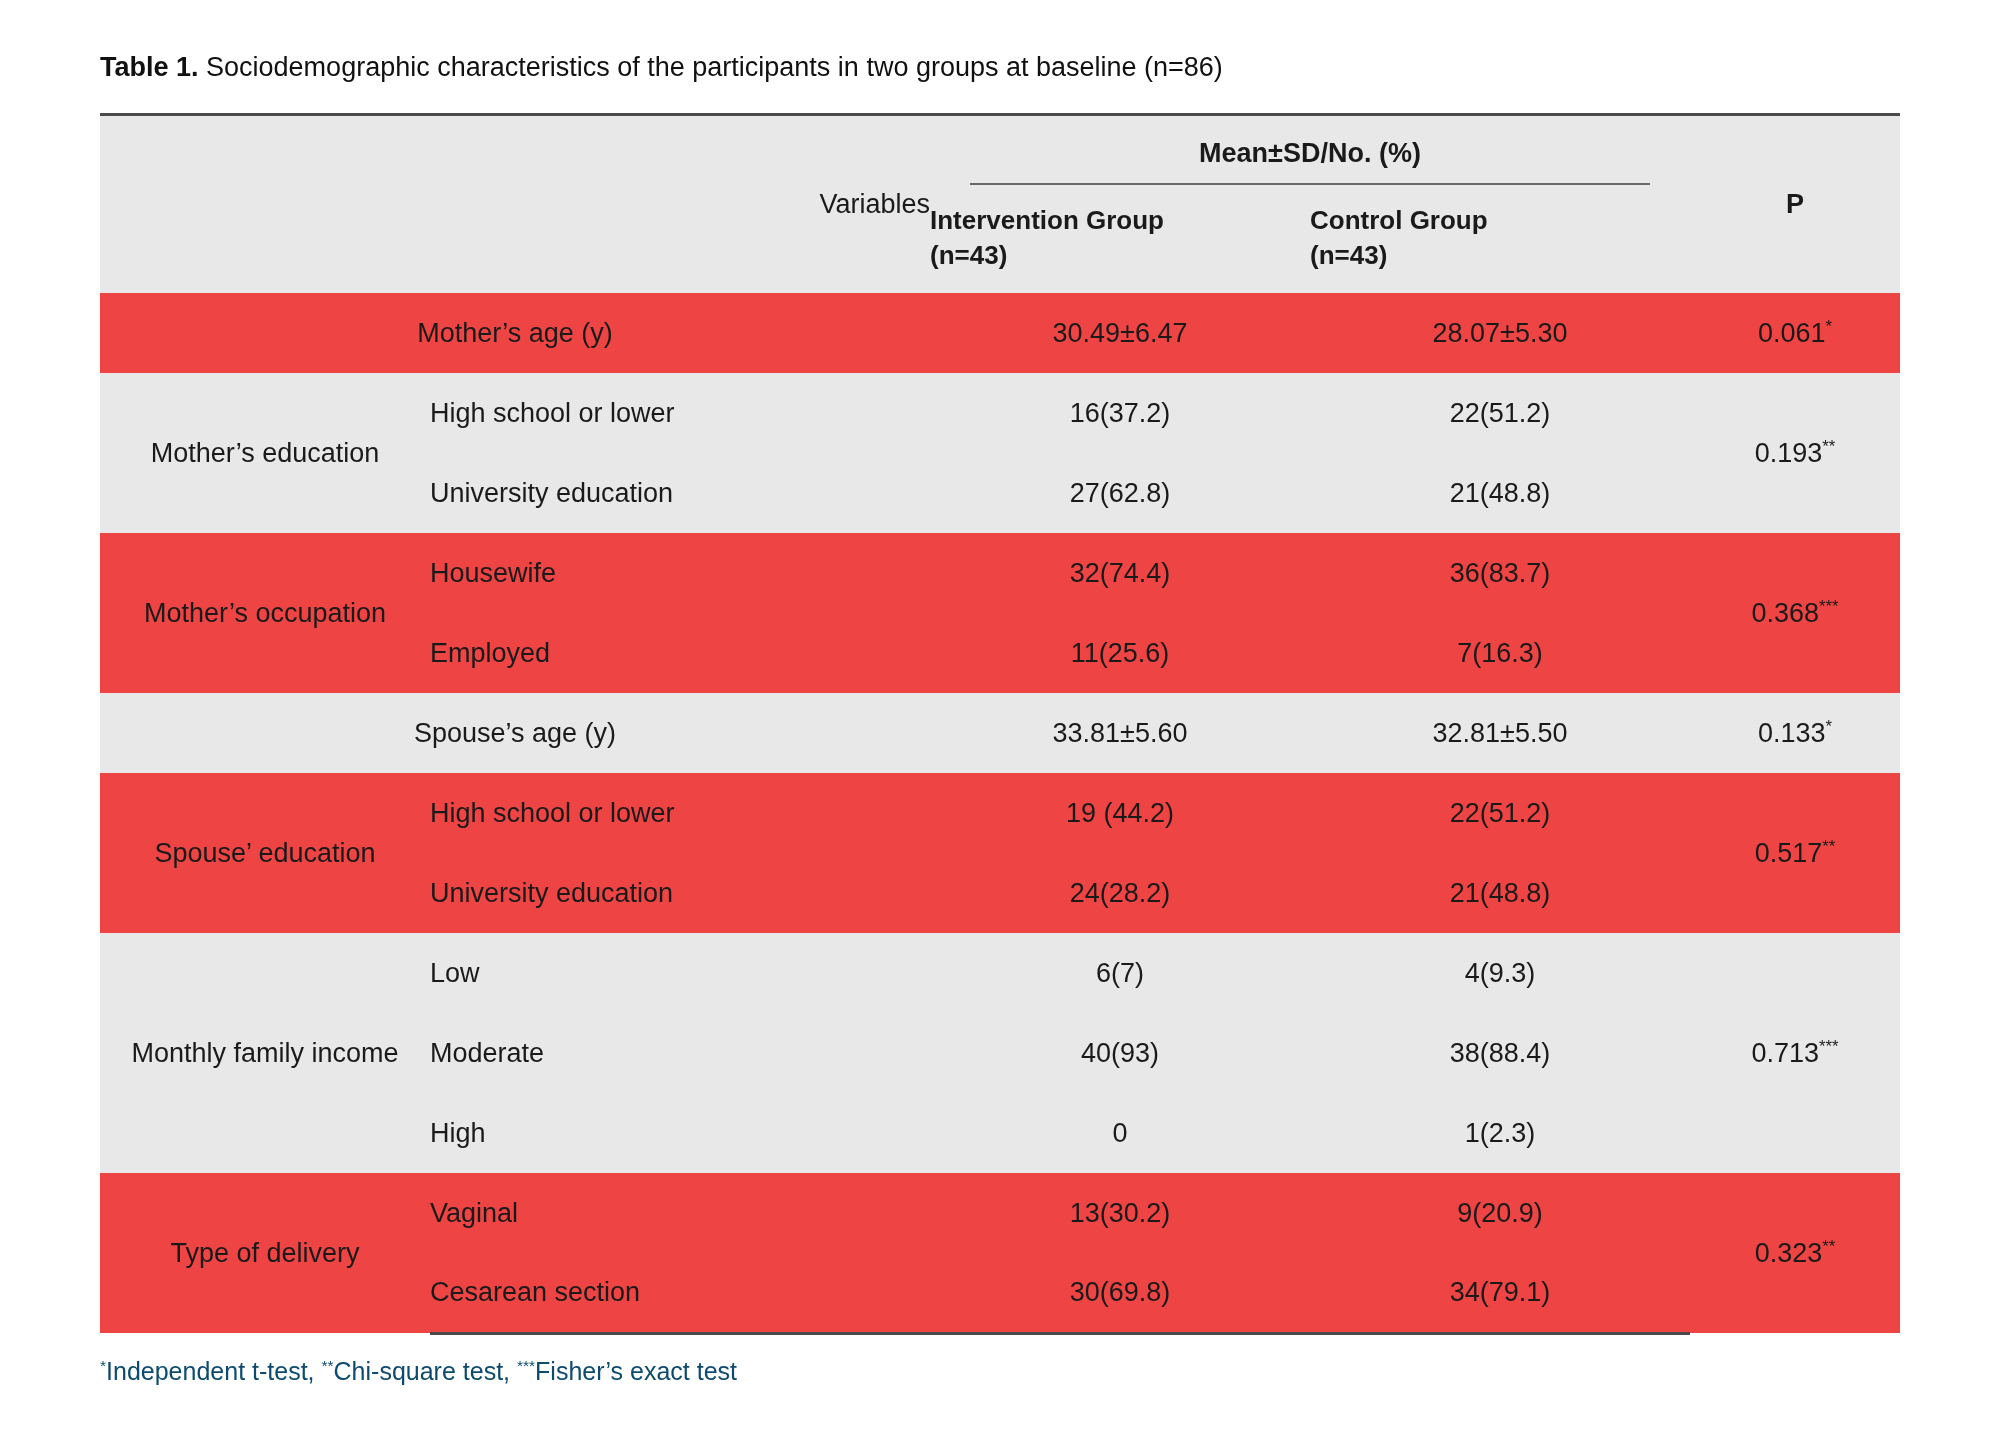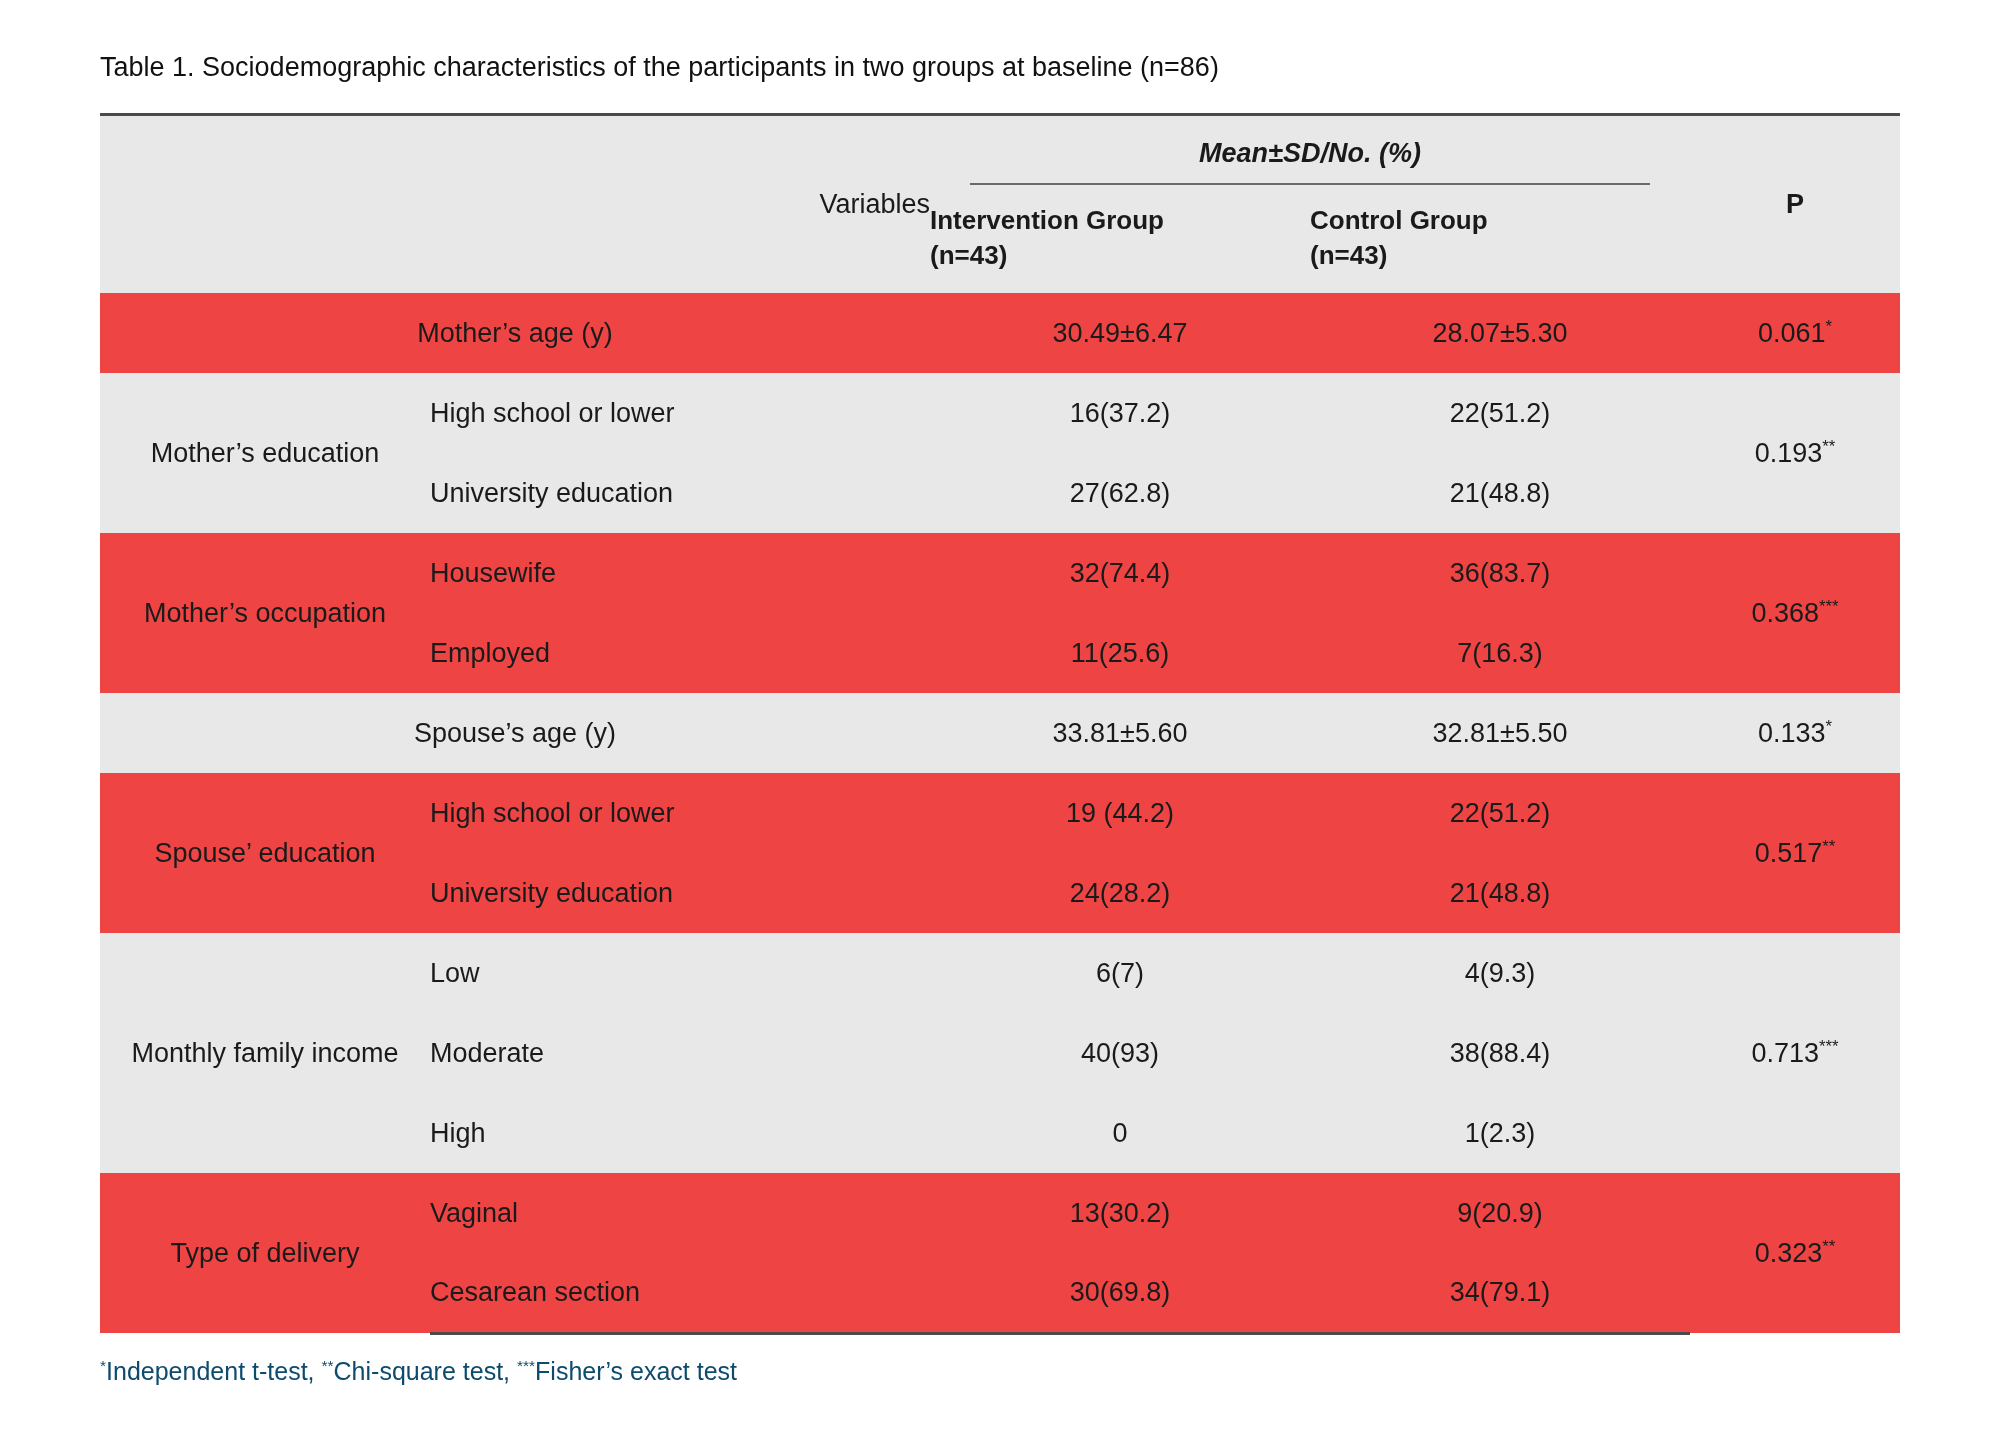--- a/index.html
+++ b/index.html
@@ -20,21 +20,21 @@
     height: 1433px;
     padding: 50px 100px 0 100px;
   }
   .caption {
     font-size: 27px;
     line-height: 1.3;
     margin-bottom: 28px;
     color: #111;
   }
   .caption .cap-label {
-    font-weight: normal;
+    font-weight: bold;
   }
   table.tbl {
     border-collapse: collapse;
     width: 1800px;
     table-layout: fixed;
   }
   table.tbl td, table.tbl th {
     padding: 0;
     vertical-align: middle;
   }
@@ -55,21 +55,20 @@
     font-size: 27px;
     font-weight: bold;
     text-align: center;
     padding-top: 22px !important;
     padding-bottom: 10px !important;
   }
   .hdr-meansd .inner {
     border-bottom: 2px solid #6a6a6a;
     padding-bottom: 14px;
     margin: 0 40px;
-    font-style: italic;
   }
   .hdr-p {
     font-size: 27px;
     font-weight: bold;
     text-align: center;
     vertical-align: middle;
   }
   .hdr-group {
     font-size: 26px;
     font-weight: bold;

